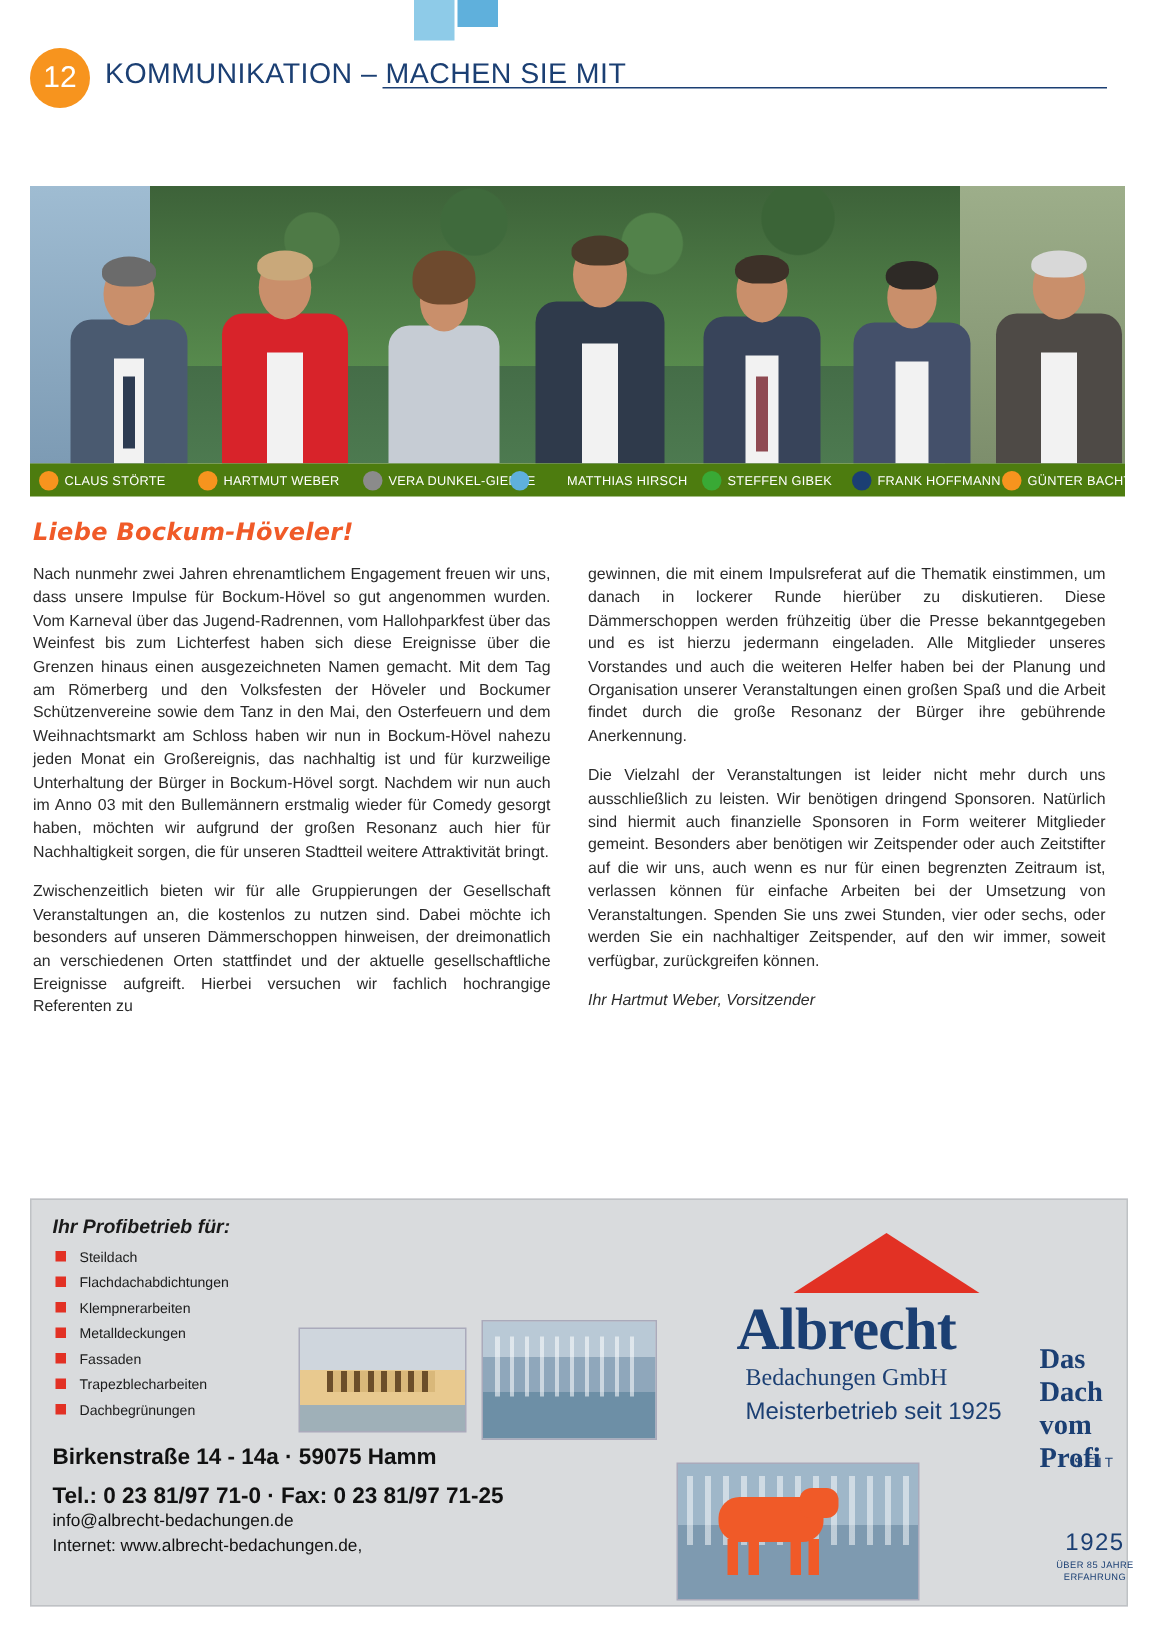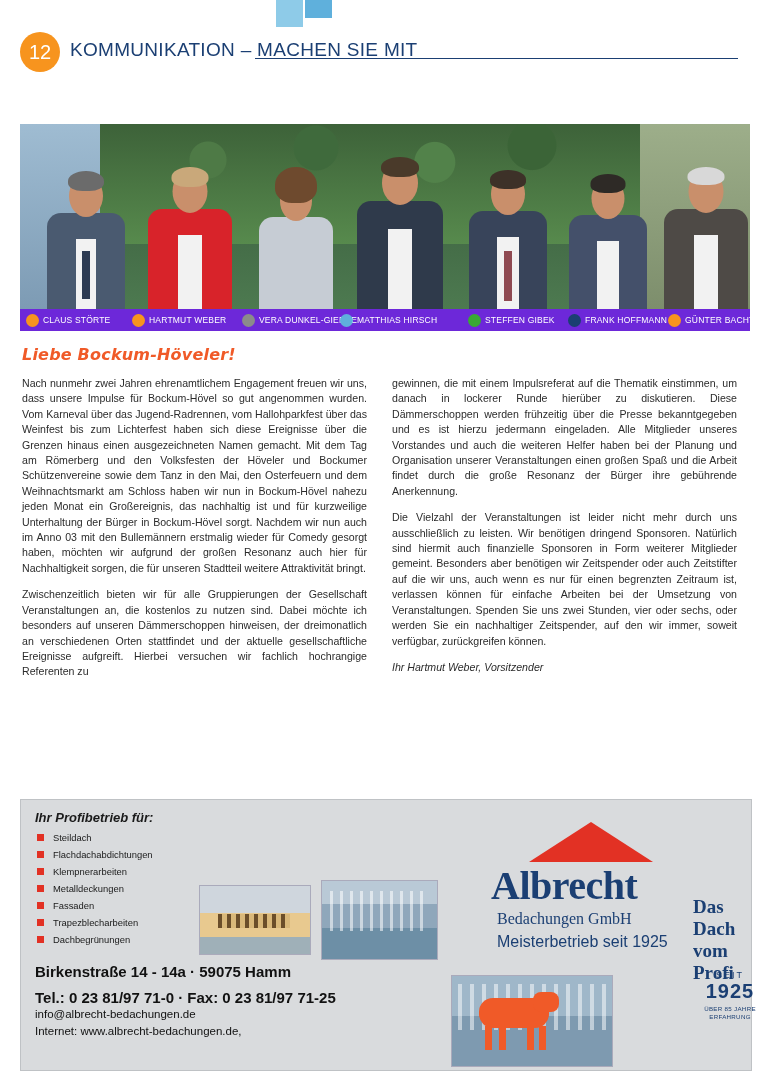--- a/index.html
+++ b/index.html
@@ -60,21 +60,21 @@
                radial-gradient(circle at 80% 18%, #3b6437 0 24px, transparent 25px),
                linear-gradient(180deg,#3d6239,#578a4d);}
   .person{position:absolute;bottom:0;}
   .person .head{position:absolute;left:50%;transform:translateX(-50%);border-radius:50%;background:#c98f6b;}
   .person .hair{position:absolute;left:50%;transform:translateX(-50%);border-radius:50% 50% 40% 40%;}
   .person .body{position:absolute;left:50%;transform:translateX(-50%);border-radius:14px 14px 0 0;}
   .person .shirt{position:absolute;left:50%;transform:translateX(-50%);background:#f2f2f2;}
   .person .tie{position:absolute;left:50%;transform:translateX(-50%);}
 
   
-  .namebar{position:absolute;top:309px;left:20px;width:730px;height:22px;background:#6d28d9;}
+  .namebar{position:absolute;top:309px;left:20px;width:730px;height:22px;background:#4d7c0f;}
   .nameitem{position:absolute;top:0;height:22px;display:flex;align-items:center;}
   .dot{width:13px;height:13px;border-radius:50%;margin-right:4px;flex:none;}
   .nm{color:#fff;font-size:8.5px;letter-spacing:.2px;white-space:nowrap;}
 
   
   .greet{
     position:absolute;top:345px;left:22px;
     font-family:"DejaVu Sans", sans-serif;
     font-size:16px;color:#f05a28;font-style:italic;font-weight:bold;letter-spacing:.2px;
   }
@@ -101,21 +101,21 @@
   .ph3{left:430px;top:175px;width:160px;height:90px;background:linear-gradient(180deg,#9fb7c9 0 45%,#7e9ab0 45% 100%);}
   .ph3:after{content:"";position:absolute;left:6px;top:8px;width:148px;height:46px;background:repeating-linear-gradient(90deg,rgba(255,255,255,.5) 0 4px,transparent 4px 12px);}
 
   .roof{position:absolute;left:508px;top:22px;width:0;height:0;border-left:62px solid transparent;border-right:62px solid transparent;border-bottom:40px solid #e23124;}
   .brand{position:absolute;left:470px;top:62px;font-size:40px;font-weight:bold;color:#1b3f73;letter-spacing:-.5px;font-family:"Liberation Serif",serif;}
   .brand-sub{position:absolute;left:476px;top:110px;font-size:16px;color:#1b3f73;font-family:"Liberation Serif",serif;}
   .brand-sub2{position:absolute;left:476px;top:133px;font-size:16px;color:#1b3f73;}
   .dachprofi{position:absolute;left:672px;top:96px;width:70px;font-size:19px;font-weight:bold;color:#1b3f73;line-height:22px;font-family:"Liberation Serif",serif;}
   .seit{position:absolute;left:676px;top:170px;width:66px;text-align:center;color:#1b3f73;}
   .seit .s1{font-size:9px;letter-spacing:2px;}
-  .seit .s2{font-size:20px;font-weight:bold;letter-spacing:1px;}
+  .seit .s2{font-size:16px;font-weight:normal;letter-spacing:1px;margin-top:40px;}
   .seit .s3{font-size:6.2px;letter-spacing:.3px;line-height:8px;margin-top:2px;}
 
   .cow{position:absolute;left:448px;top:190px;width:96px;height:62px;}
   .cow .bdy{position:absolute;left:10px;top:8px;width:70px;height:30px;border-radius:14px;background:#f05a28;}
   .cow .hd{position:absolute;left:64px;top:2px;width:26px;height:20px;border-radius:8px;background:#f05a28;}
   .cow .lg{position:absolute;width:7px;height:24px;background:#f05a28;top:36px;}
   .cow .lg1{left:16px;} .cow .lg2{left:30px;} .cow .lg3{left:58px;} .cow .lg4{left:70px;}
 
   .ad-contact{position:absolute;left:14px;top:163px;}
   .ct1{font-size:15px;font-weight:bold;color:#111;margin-bottom:9px;}
@@ -201,21 +201,21 @@
       <span class="nm">CLAUS STÖRTE</span>
     </div>
     <div class="nameitem" style="left:112px;">
       <span class="dot" style="background:#f7941e;"></span>
       <span class="nm">HARTMUT WEBER</span>
     </div>
     <div class="nameitem" style="left:222px;">
       <span class="dot" style="background:#8b8b8b;"></span>
       <span class="nm">VERA DUNKEL-GIERSE</span>
     </div>
-    <div class="nameitem" style="left:320px;">
+    <div class="nameitem" style="left:320px;gap:21px;">
       <span class="dot" style="background:#5fb0dc;"></span>
       <span class="nm">MATTHIAS HIRSCH</span>
     </div>
     <div class="nameitem" style="left:448px;">
       <span class="dot" style="background:#39a935;"></span>
       <span class="nm">STEFFEN GIBEK</span>
     </div>
     <div class="nameitem" style="left:548px;">
       <span class="dot" style="background:#1b3f73;"></span>
       <span class="nm">FRANK HOFFMANN</span>

